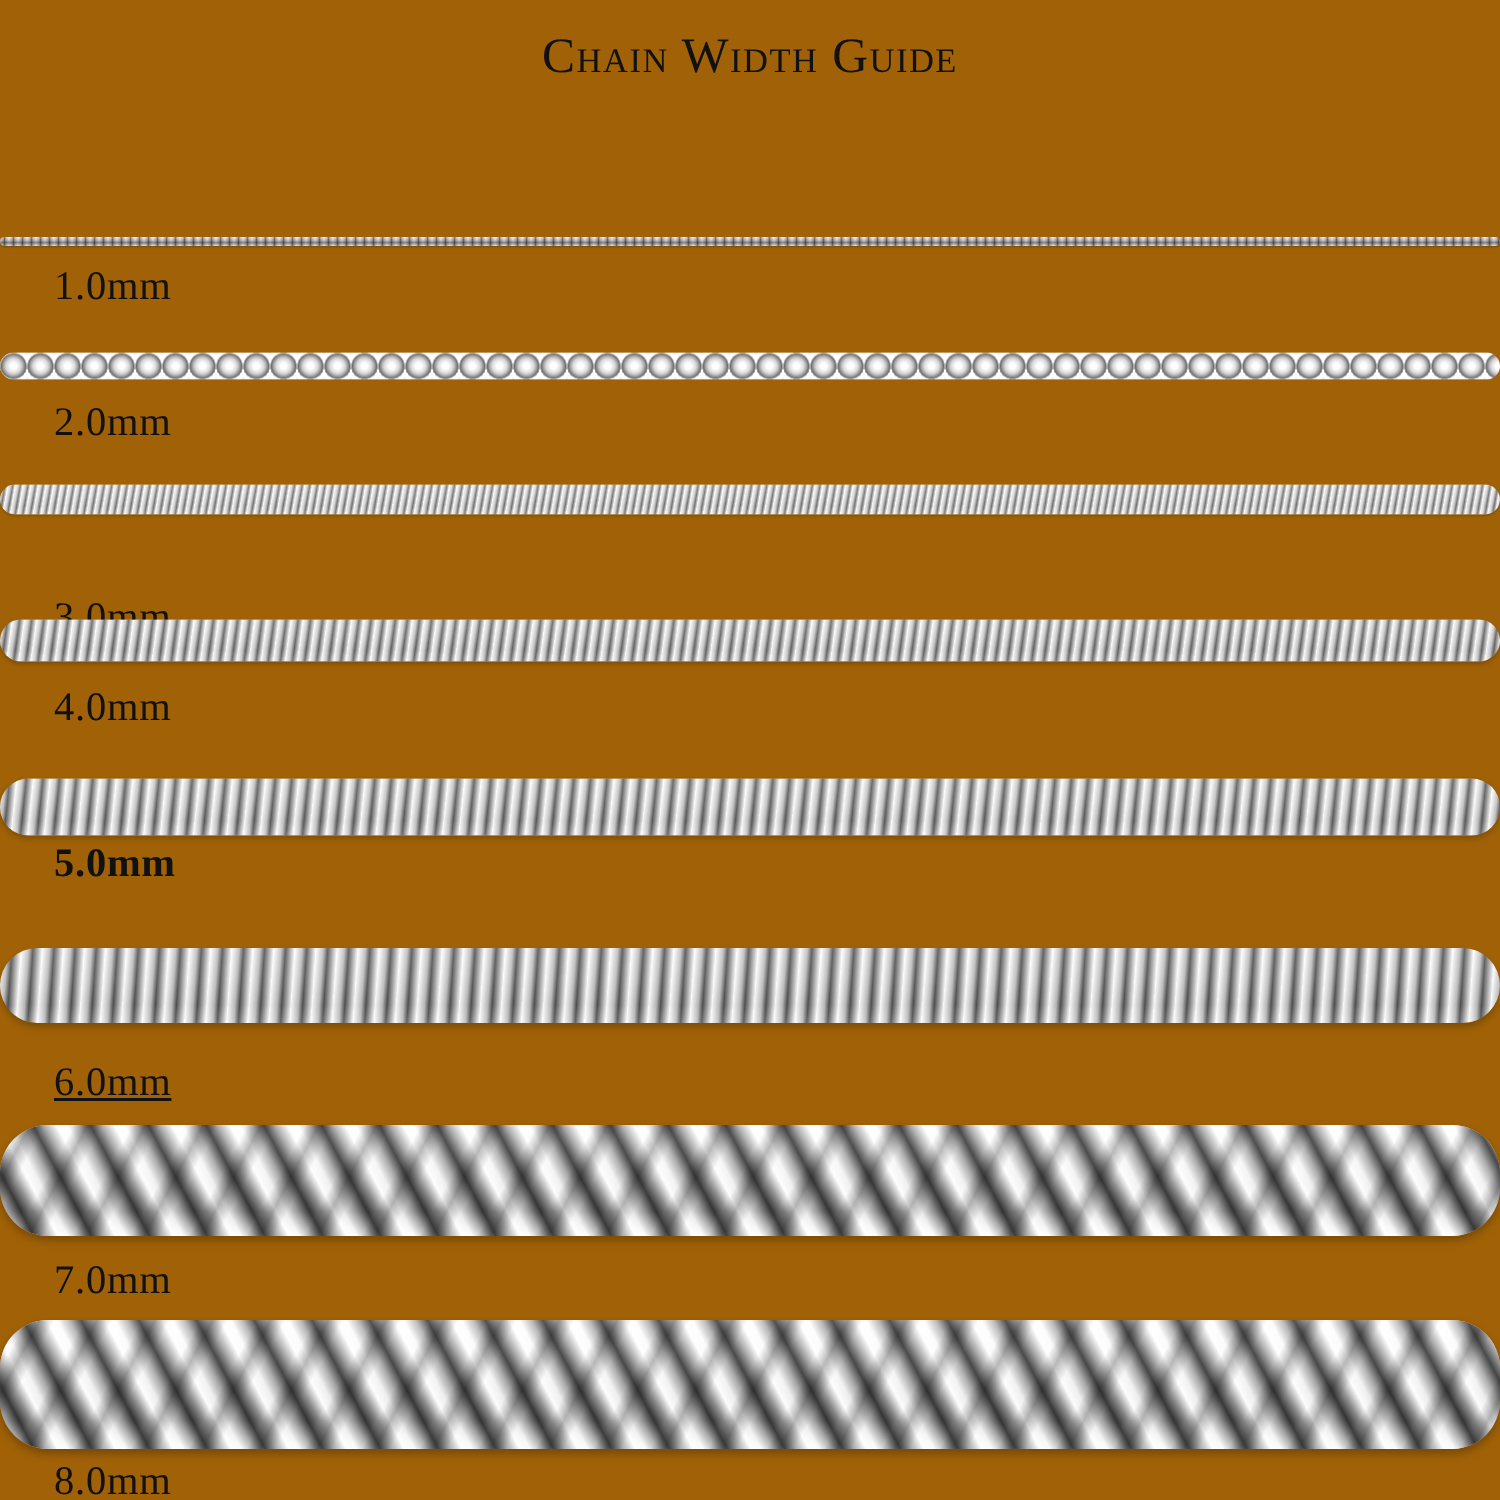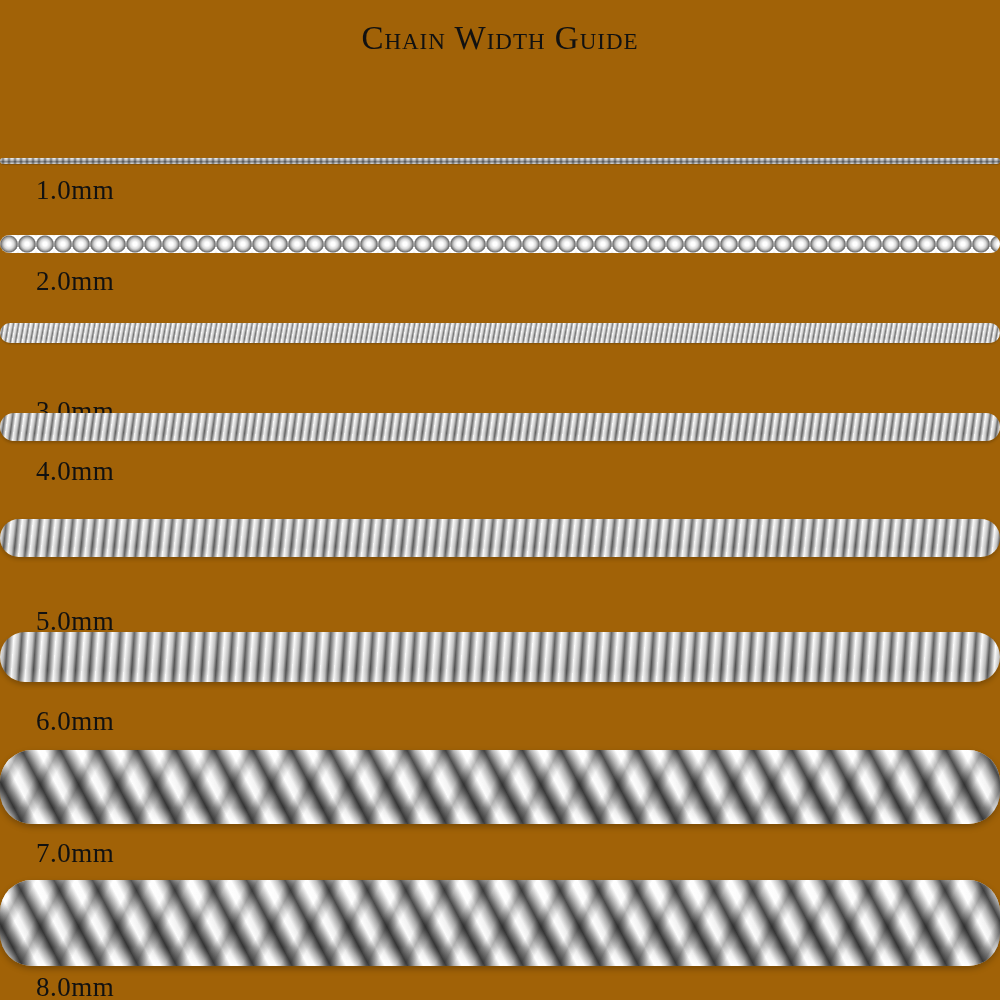--- a/index.html
+++ b/index.html
@@ -179,25 +179,25 @@
       <div class="row" style="top: 0px;">
         <div class="chain-strip chain-3" style="top: 291px; height: 20px;"></div>
         <div class="label" style="top: 331px; left: 36px; margin-top: 33px;">3.0mm</div>
       </div>
       <div class="row" style="top: 0px;">
         <div class="chain-strip chain-4" style="top: 381px; height: 28px;"></div>
         <div class="label" style="top: 424px; left: 36px; text-align: center;">4.0mm</div>
       </div>
       <div class="row" style="top: 0px;">
         <div class="chain-strip chain-5" style="top: 487px; height: 38px;"></div>
-        <div class="label" style="top: 574px; left: 36px;">5.0mm</div>
+        <div class="label" style="top: 528px; left: 36px; font-weight: bold;">5.0mm</div>
       </div>
       <div class="row" style="top: 0px;">
         <div class="chain-strip chain-6" style="top: 600px; height: 50px;"></div>
-        <div class="label" style="top: 674px; left: 36px;">6.0mm</div>
+        <div class="label" style="top: 674px; left: 36px; text-decoration: underline;">6.0mm</div>
       </div>
       <div class="row" style="top: 0px;">
         <div class="chain-strip chain-rope chain-7" style="top: 718px; height: 74px;"></div>
         <div class="label" style="top: 806px; left: 36px;">7.0mm</div>
       </div>
       <div class="row" style="top: 0px;">
         <div class="chain-strip chain-rope chain-8" style="top: 848px; height: 86px;"></div>
         <div class="label" style="top: 940px; left: 36px;">8.0mm</div>
       </div>
     </div>

